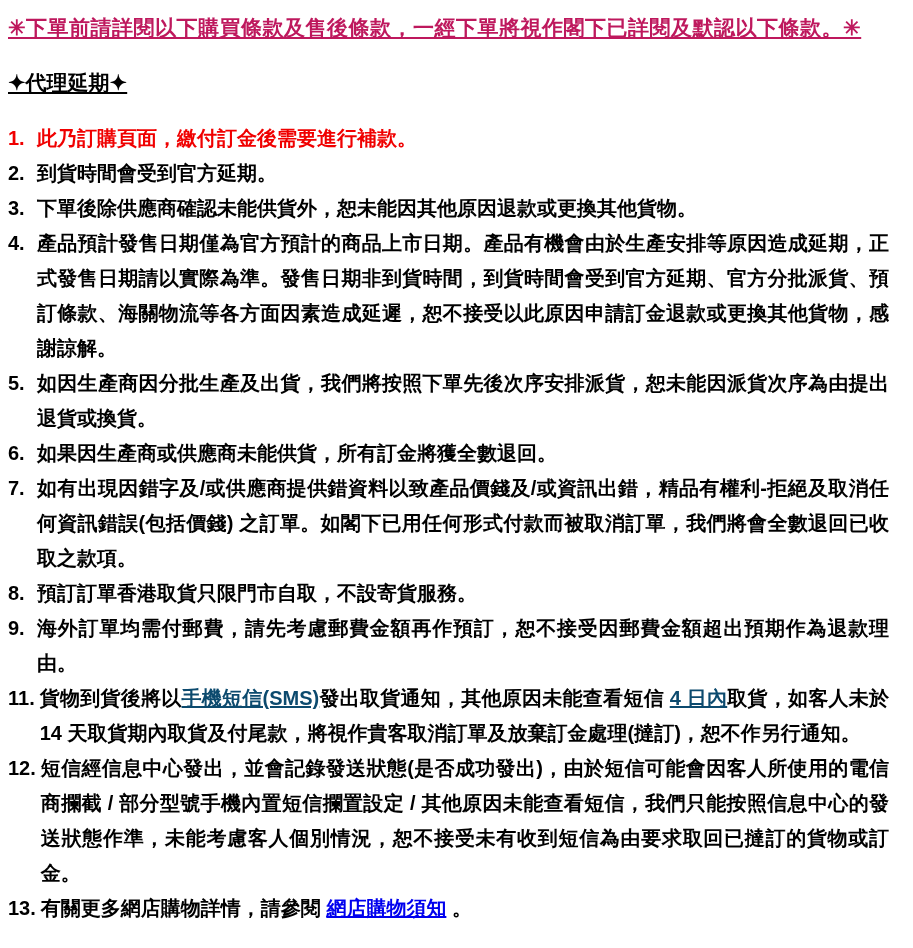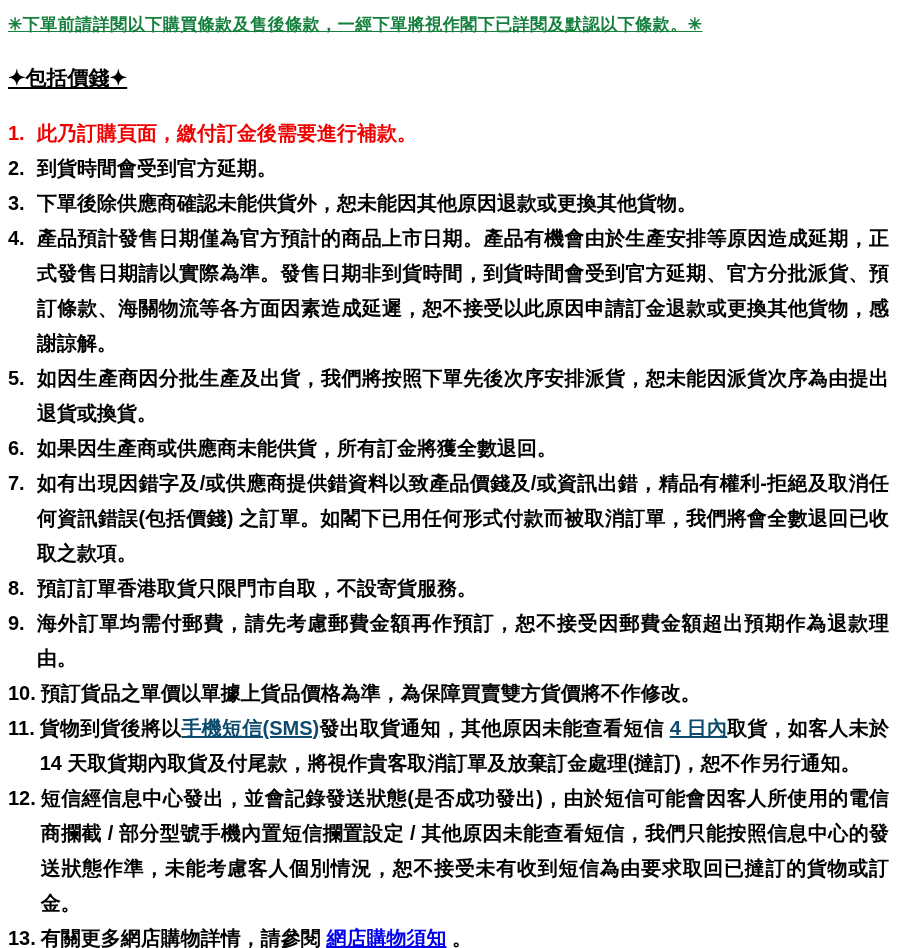--- a/index.html
+++ b/index.html
@@ -11,22 +11,22 @@
   body {
     width: 913px;
     font-family: "Liberation Sans", sans-serif;
     color: #000000;
     font-weight: bold;
   }
   .page {
     padding: 10px 24px 14px 8px;
   }
   .notice {
-    color: #15803d;
-    font-size: 17px;
+    color: #be185d;
+    font-size: 21px;
     line-height: 1.35;
     text-decoration: underline;
     margin: 4px 0 0 0;
     letter-spacing: 0.5px;
   }
   .section-title {
     font-size: 21px;
     color: #000000;
     text-decoration: underline;
     margin: 27px 0 24px 0;
@@ -63,21 +63,21 @@
     text-decoration: underline;
     cursor: pointer;
   }
 </style>
 </head>
 <body>
 
 <div class="page">
   <p class="notice">✳下單前請詳閱以下購買條款及售後條款，一經下單將視作閣下已詳閱及默認以下條款。✳</p>
 
-  <h2 class="section-title">✦包括價錢✦</h2>
+  <h2 class="section-title">✦代理延期✦</h2>
 
   <ol class="terms-list" id="terms-list">
       <li class="term-item red">
         <span class="num">1.</span>
         <span class="body"><span>此乃訂購頁面，繳付訂金後需要進行補款。</span></span>
       </li>
       <li class="term-item">
         <span class="num">2.</span>
         <span class="body"><span>到貨時間會受到官方延期。</span></span>
       </li>
@@ -103,24 +103,20 @@
       </li>
       <li class="term-item">
         <span class="num">8.</span>
         <span class="body"><span>預訂訂單香港取貨只限門市自取，不設寄貨服務。</span></span>
       </li>
       <li class="term-item">
         <span class="num">9.</span>
         <span class="body"><span>海外訂單均需付郵費，請先考慮郵費金額再作預訂，恕不接受因郵費金額超出預期作為退款理由。</span></span>
       </li>
       <li class="term-item">
-        <span class="num">10.</span>
-        <span class="body"><span>預訂貨品之單價以單據上貨品價格為準，為保障買賣雙方貨價將不作修改。</span></span>
-      </li>
-      <li class="term-item">
         <span class="num">11.</span>
         <span class="body"><span>貨物到貨後將以</span><span class="seg-red-underline">手機短信(SMS)</span><span>發出取貨通知，其他原因未能查看短信 </span><span class="seg-red-underline">4 日內</span><span>取貨，如客人未於14 天取貨期內取貨及付尾款，將視作貴客取消訂單及放棄訂金處理(撻訂)，恕不作另行通知。</span></span>
       </li>
       <li class="term-item">
         <span class="num">12.</span>
         <span class="body"><span>短信經信息中心發出，並會記錄發送狀態(是否成功發出)，由於短信可能會因客人所使用的電信商攔截 / 部分型號手機內置短信攔置設定 / 其他原因未能查看短信，我們只能按照信息中心的發送狀態作準，未能考慮客人個別情況，恕不接受未有收到短信為由要求取回已撻訂的貨物或訂金。</span></span>
       </li>
       <li class="term-item">
         <span class="num">13.</span>
         <span class="body"><span>有關更多網店購物詳情，請參閱 </span><a class="seg-link">網店購物須知</a><span> 。</span></span>

